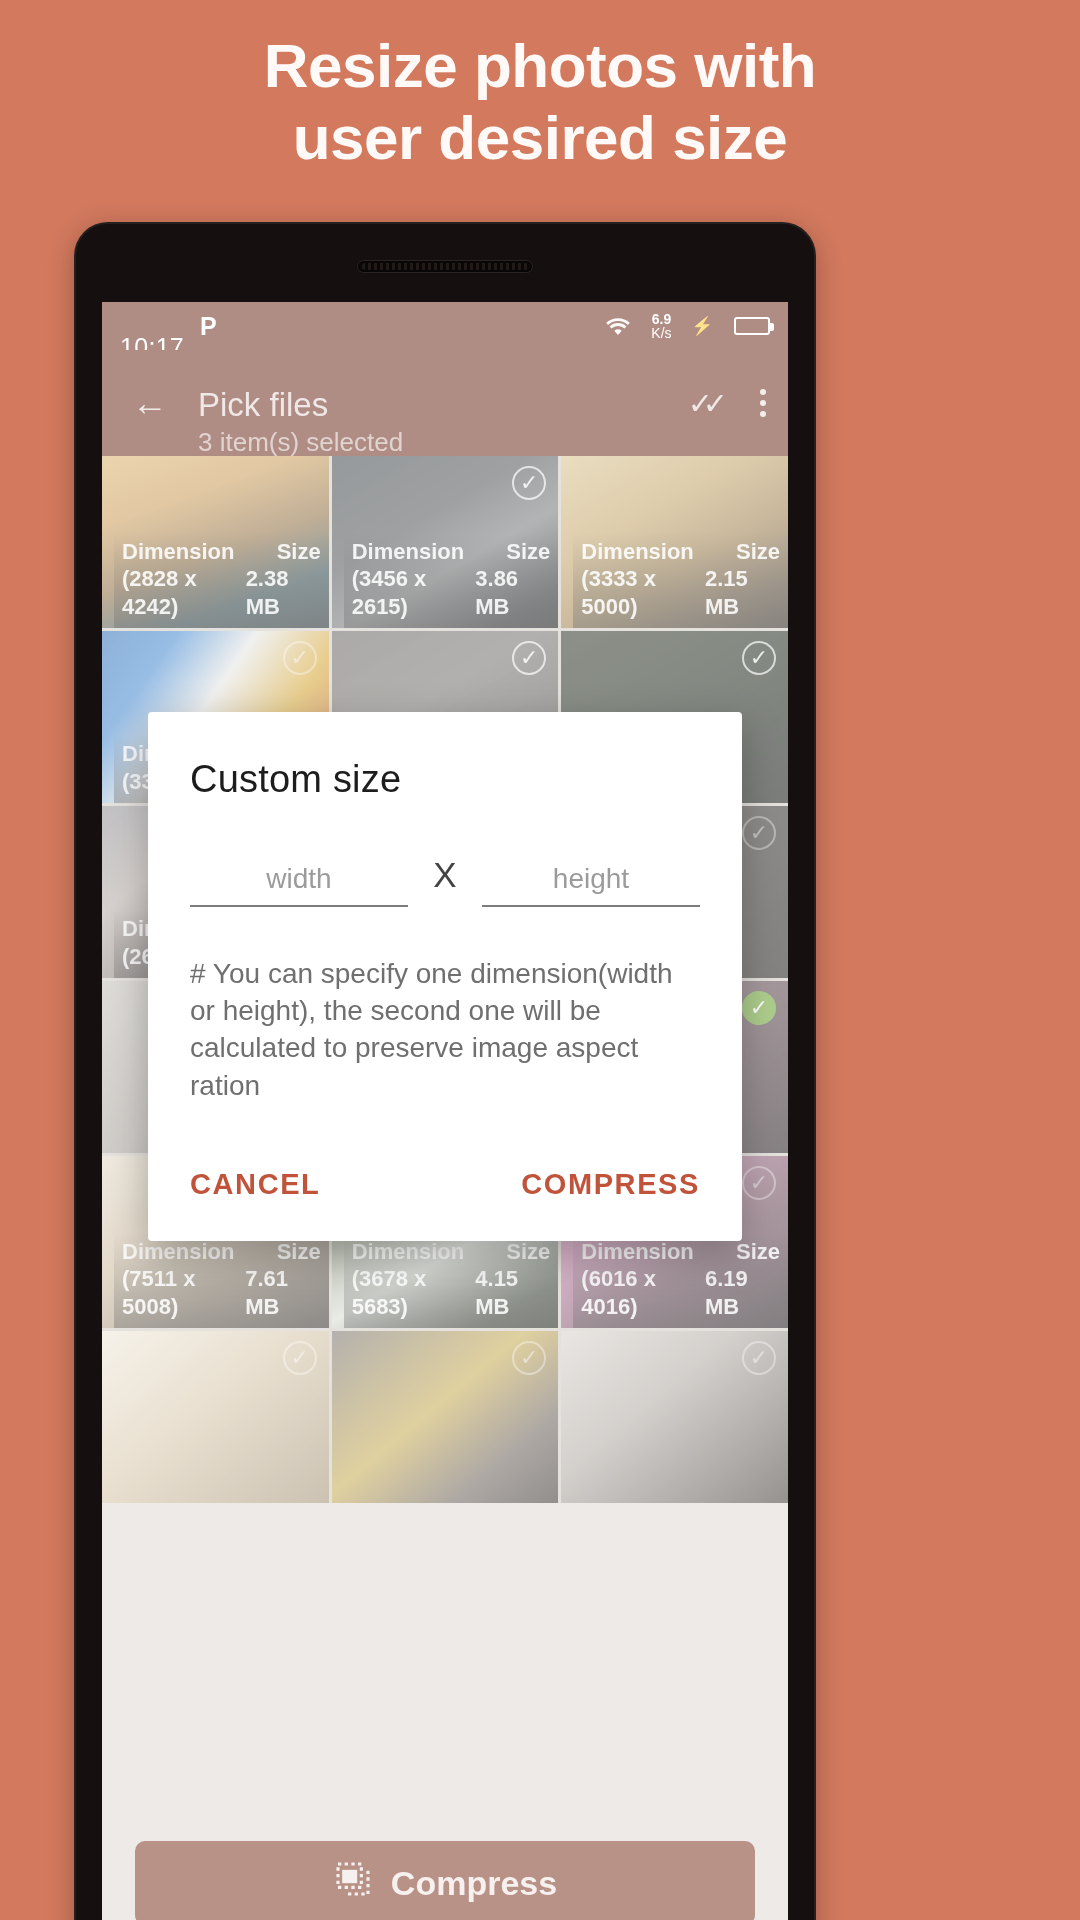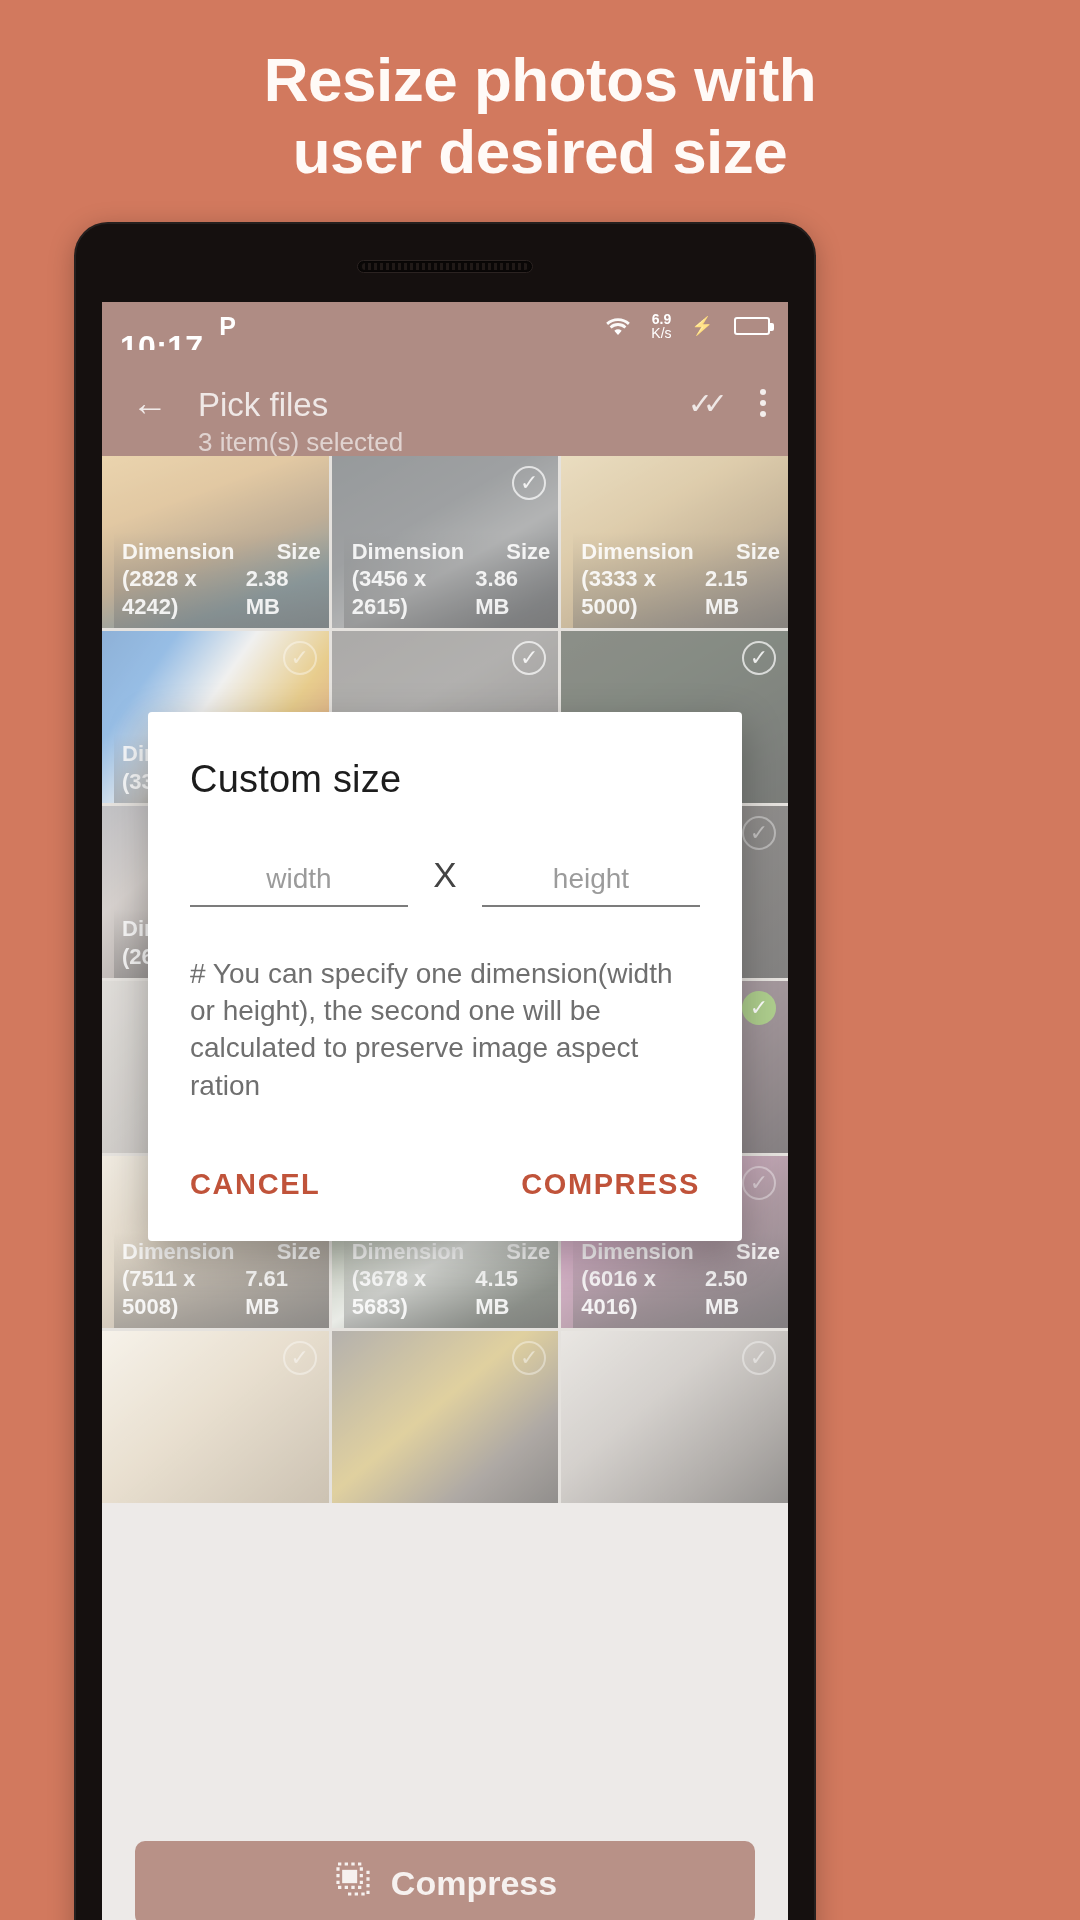--- a/index.html
+++ b/index.html
@@ -12,21 +12,21 @@
   }
 
   body {
     background: #d2795e;
     position: relative;
   }
 
   
   .headline {
     position: absolute;
-    top: 44px;
+    top: 30px;
     left: 0;
     width: 1080px;
     text-align: center;
     color: #fffaf7;
     font-size: 62px;
     font-weight: bold;
     line-height: 1.16;
     letter-spacing: -0.5px;
   }
 
@@ -88,22 +88,22 @@
     position: relative;
     height: 48px;
     background: #6b2b1c;
     display: flex;
     align-items: center;
     padding: 0 18px;
     color: #fff;
     z-index: 3;
   }
   .sb-time {
-    font-size: 32px;
-    font-weight: bold;
+    font-size: 25px;
+    font-weight: normal;
     letter-spacing: 0.3px;
     margin-top: 43px;
   }
   .sb-picon {
     margin-left: 16px;
     font-size: 25px;
     font-weight: bold;
     line-height: 1;
   }
   .sb-right {
@@ -486,21 +486,21 @@
         </div>
         <div class="cell">
           <div class="art" style="background: linear-gradient(140deg, rgb(227, 168, 205) 0%, rgb(183, 115, 156) 30%, rgb(107, 70, 86) 60%, rgb(45, 32, 38) 100%);"></div>
           <div class="meta">
             <div class="meta-row">
               <span>Dimension</span>
               <span>Size</span>
             </div>
             <div class="meta-row">
               <span>(6016 x 4016)</span>
-              <span>2.50 MB</span>
+              <span>6.19 MB</span>
             </div>
           </div>
           <div class="check" style="opacity: 0.55;">✓</div>
         </div>
         <div class="cell">
           <div class="art" style="background: linear-gradient(140deg, rgb(239, 231, 216) 0%, rgb(214, 197, 168) 45%, rgb(161, 143, 114) 100%);"></div>
           <div class="check" style="opacity: 0.55;">✓</div>
         </div>
         <div class="cell">
           <div class="art" style="background: linear-gradient(140deg, rgb(117, 111, 104) 0%, rgb(198, 169, 79) 45%, rgb(106, 96, 88) 75%, rgb(53, 48, 44) 100%);"></div>

